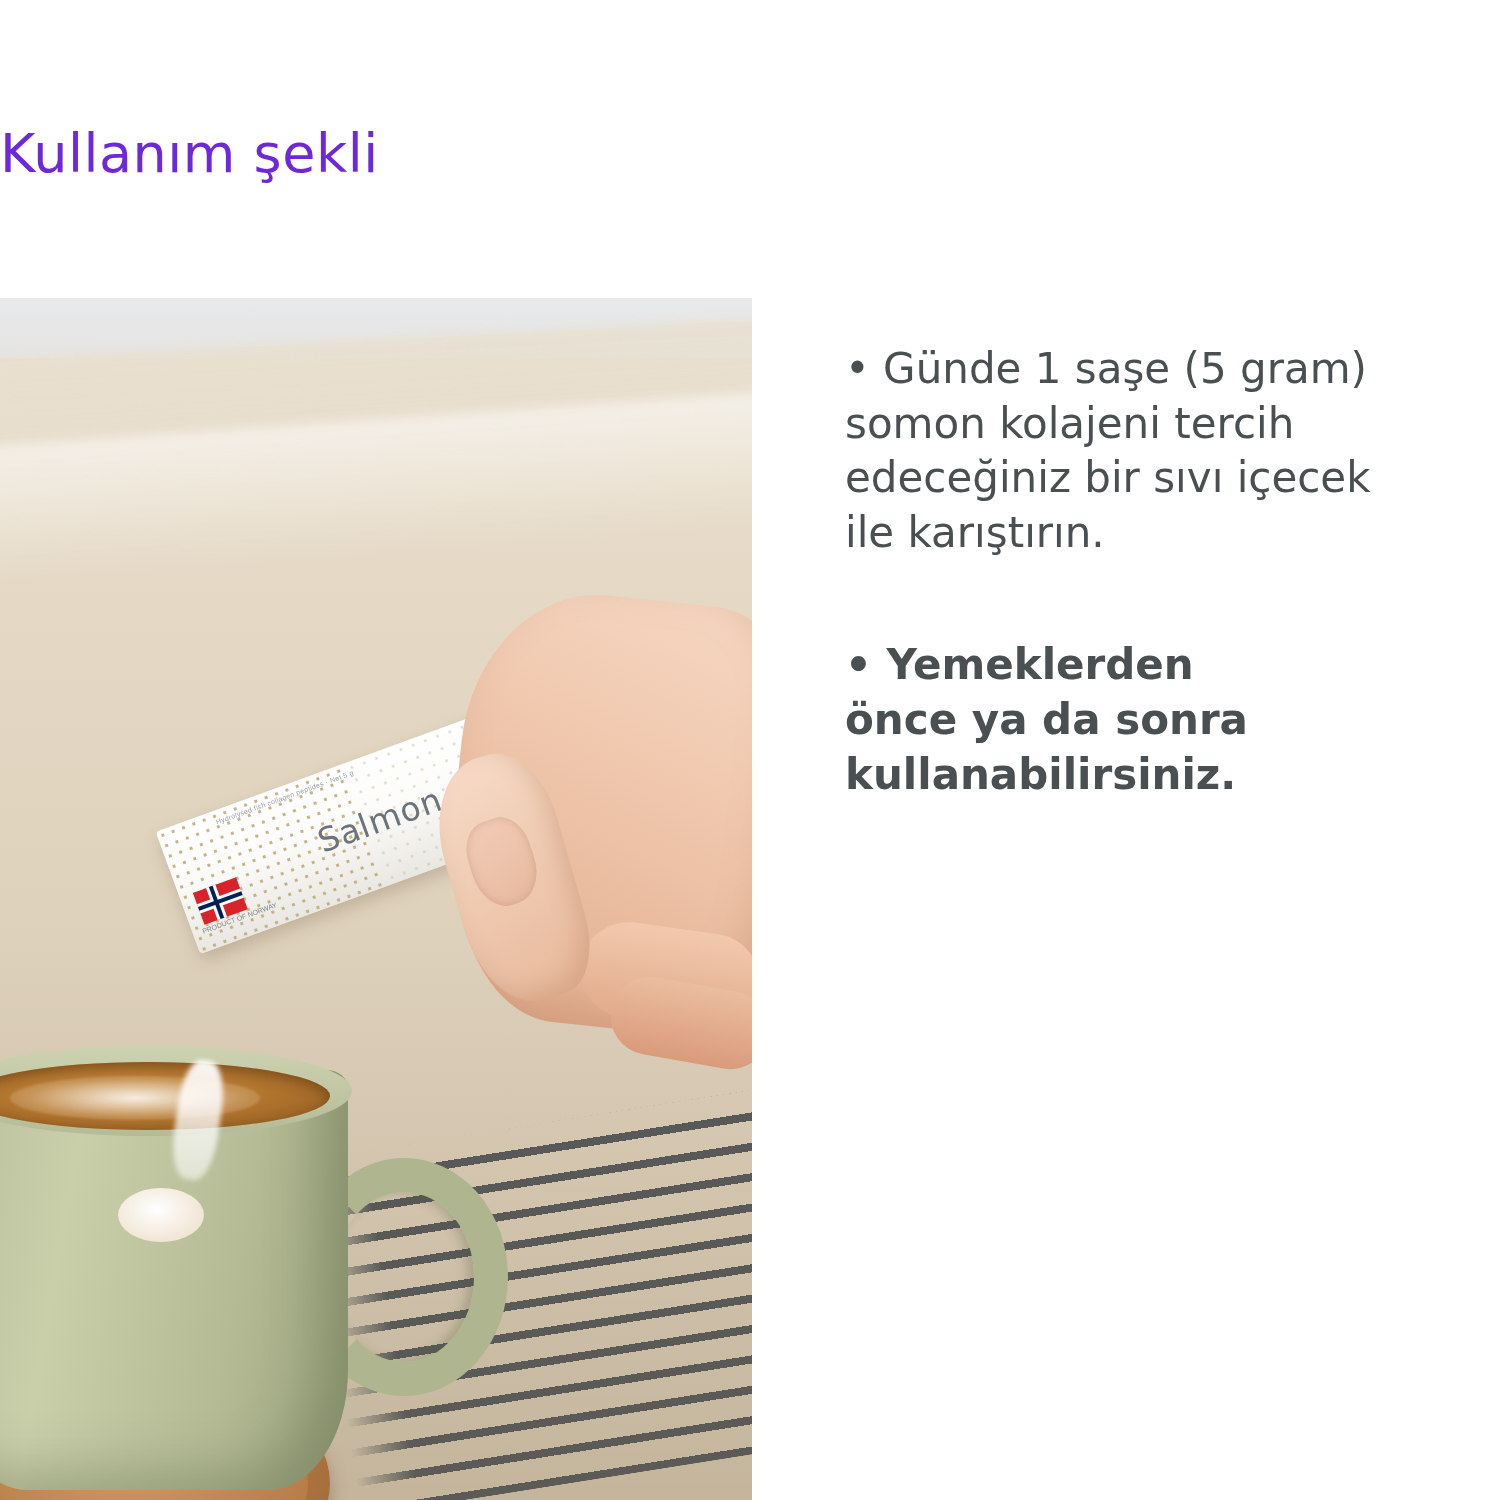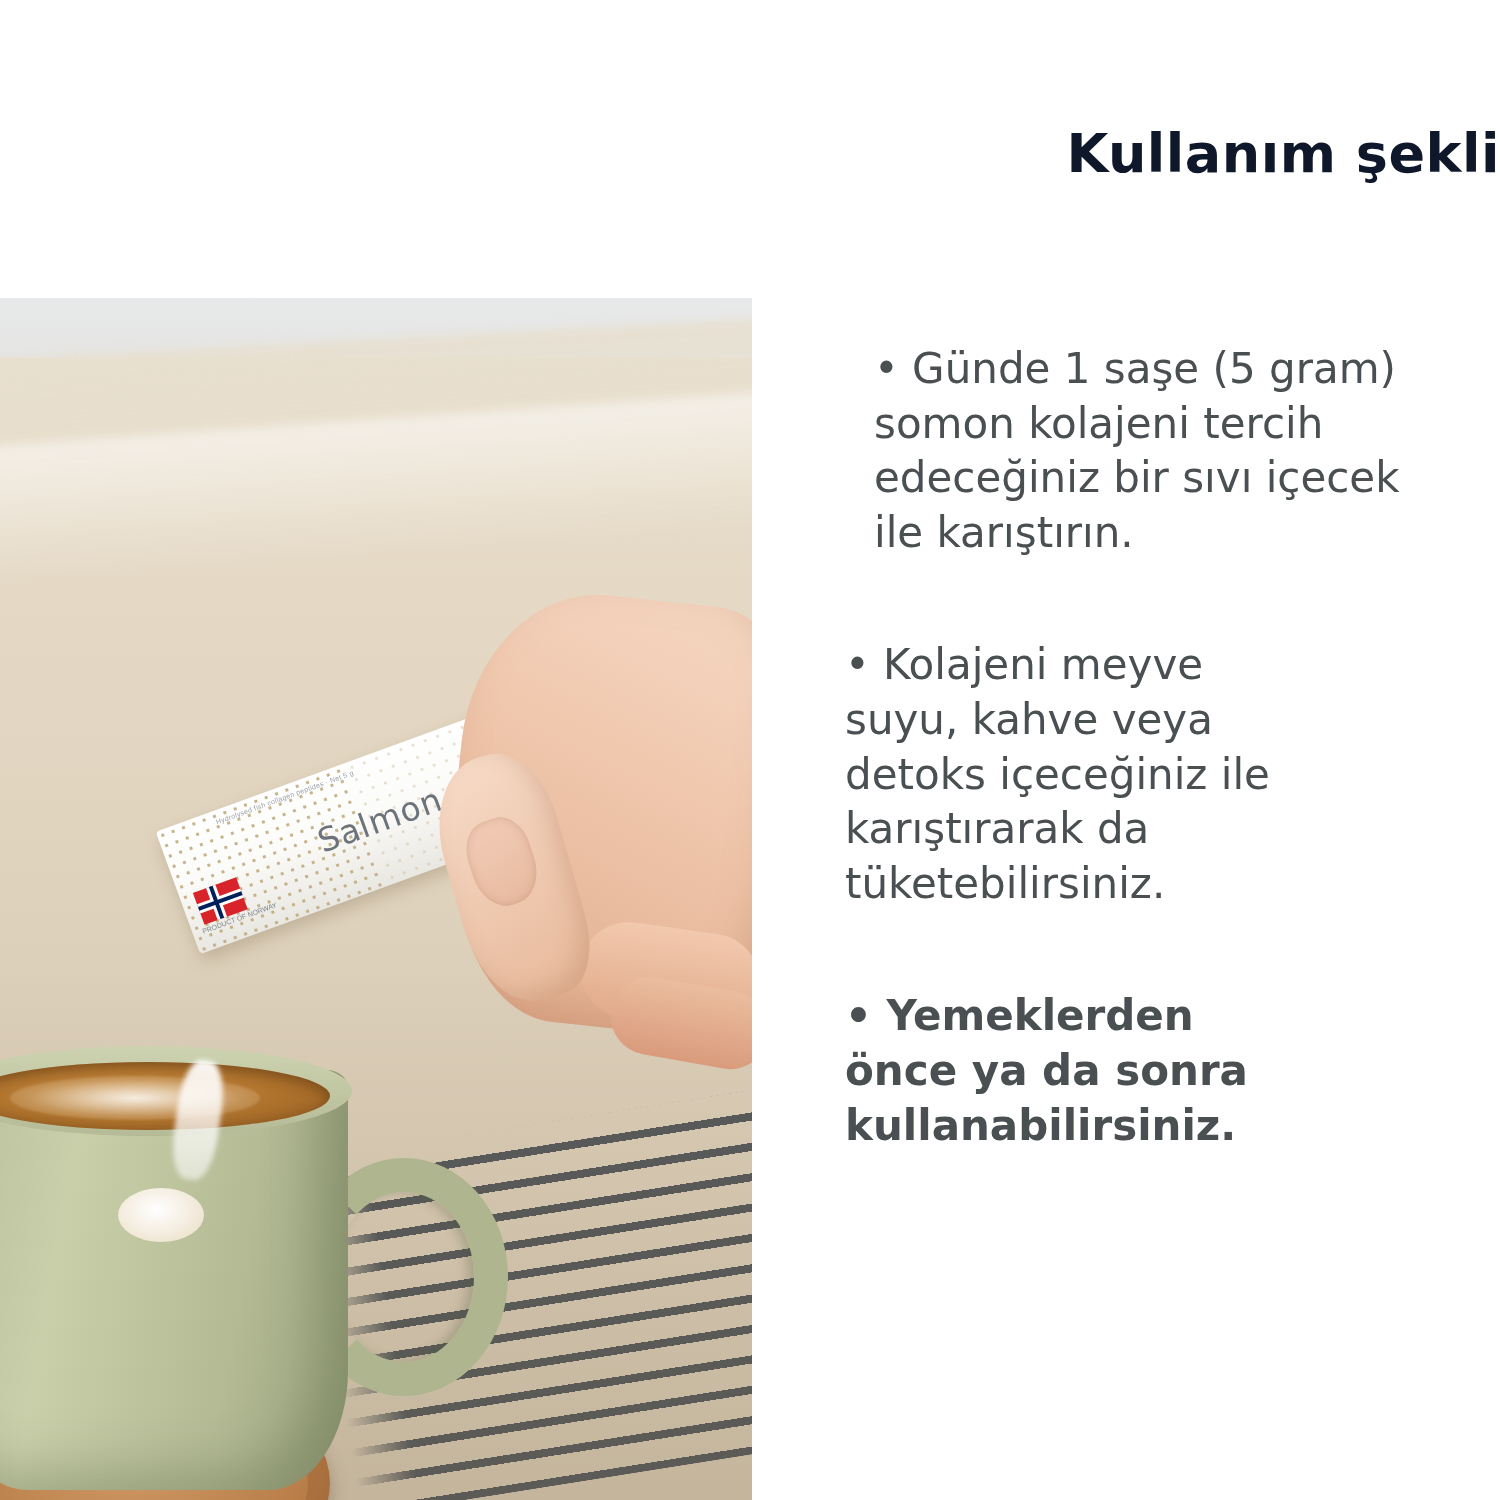--- a/index.html
+++ b/index.html
@@ -19,25 +19,25 @@
     height: 1500px;
     background: #ffffff;
   }
 
   
   .title {
     position: absolute;
     top: 122px;
     left: 0;
     width: 1500px;
-    text-align: right;
+    text-align: left;
     font-size: 54px;
-    font-weight: 700;
+    font-weight: 400;
     letter-spacing: 0.5px;
-    color: #0f172a;
+    color: #6d28d9;
     font-family: "DejaVu Sans", sans-serif;
   }
 
   
   .photo {
     position: absolute;
     left: 0;
     top: 298px;
     width: 752px;
     height: 1202px;
@@ -385,21 +385,21 @@
     width: 600px;
   }
   .bullet {
     font-family: "DejaVu Sans", sans-serif;
     font-size: 42px;
     line-height: 1.30;
     color: #4a4f52;
     margin-bottom: 78px;
   }
   .bullet:last-child { margin-bottom: 0; }
-  .b1 { width: 585px; margin-left: 29px; }
+  .b1 { width: 585px; }
   .b2 { width: 470px; }
   .b3 { width: 470px; font-weight: bold; }
 </style>
 </head>
 <body>
 
 <div class="page">
 
   <div class="title">Kullanım şekli</div>
 
@@ -441,17 +441,16 @@
 
     <div class="hand-palm"></div>
     <div class="finger-a"></div>
     <div class="finger-b"></div>
     <div class="thumb"></div>
     <div class="thumbnail"></div>
   </div>
 
   <div class="copy">
     <p class="bullet b1">• Günde 1 saşe (5 gram) somon kolajeni tercih edeceğiniz bir sıvı içecek ile karıştırın.</p>
-    <p class="bullet b2">• Kolajeni meyve suyu, kahve veya detoks içeceğiniz ile karıştırarak da tüketebilirsiniz.</p>
     <p class="bullet b3">• Yemeklerden önce ya da sonra kullanabilirsiniz.</p>
   </div>
 
 </div>
 
 </body></html>

